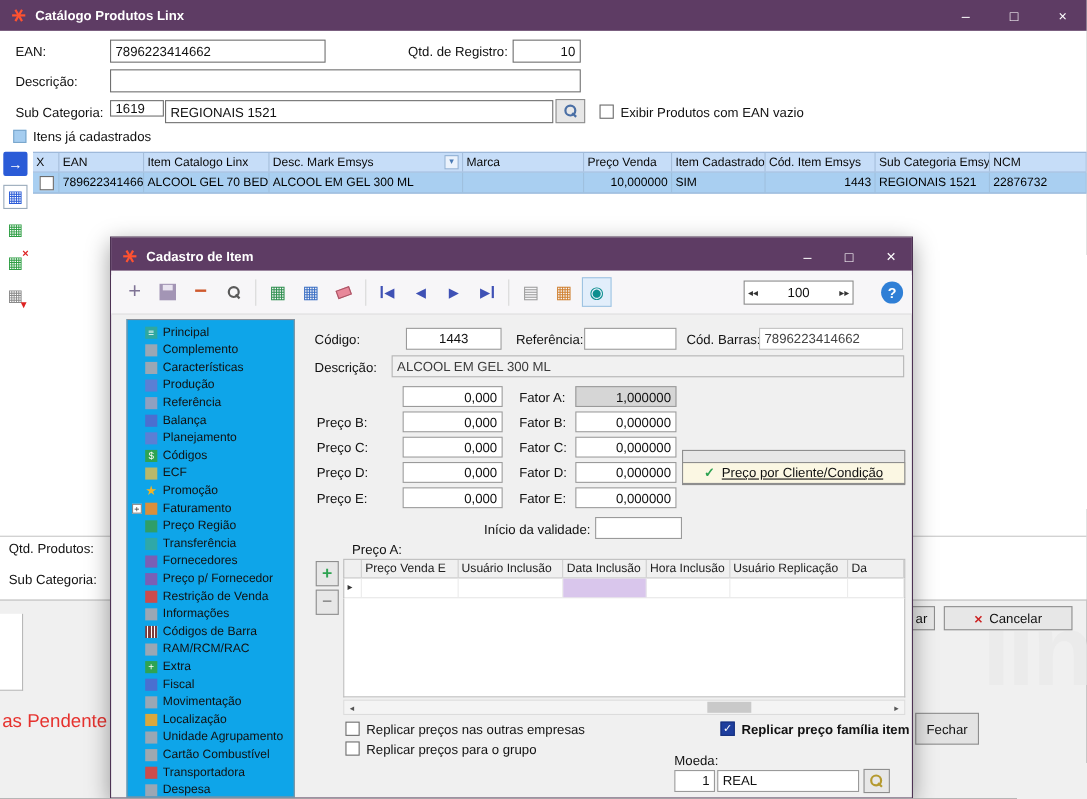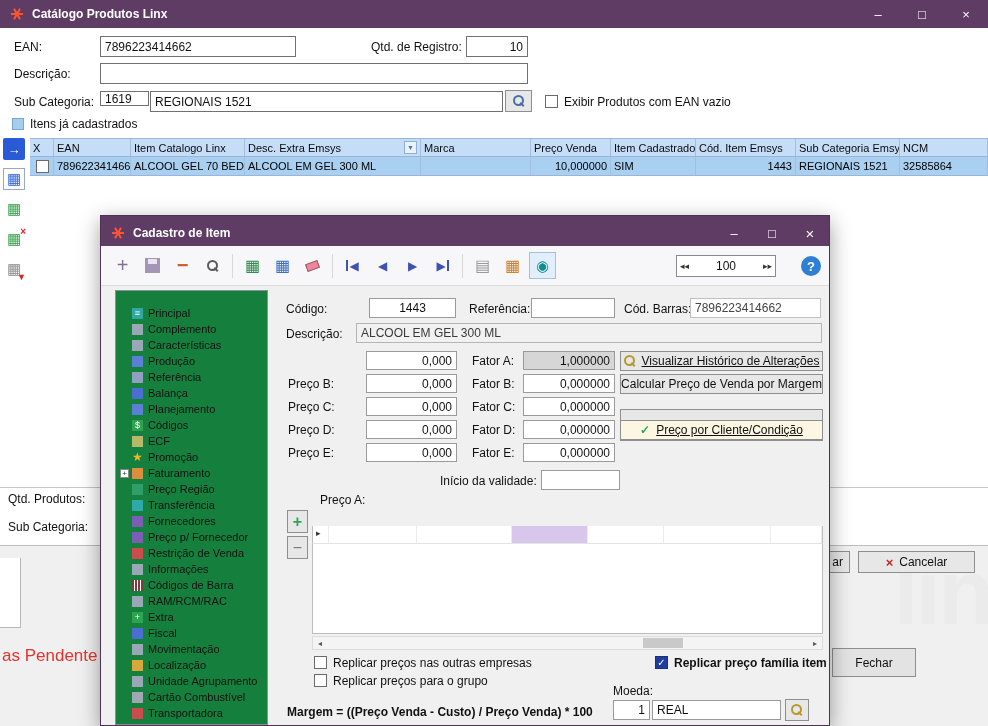--- a/index.html
+++ b/index.html
@@ -47,21 +47,21 @@
   .sep{width:1px;height:24px;background:#d8d8d8;margin:0 3px;flex:none}
   .navg{color:#3f51b5;font-size:12px;display:flex;align-items:center;gap:1px}
   .navg .bar{width:2px;height:11px;background:#3f51b5;display:inline-block}
   .disk{position:relative;width:15px;height:15px;background:#a395b5}
   .disk::after{content:"";position:absolute;left:3px;top:1px;width:9px;height:5px;background:#e9e4f0}
   .eraser{width:13px;height:8px;background:#e8889a;border:1px solid #aa5566;transform:rotate(-20deg)}
   .pager{position:absolute;left:575px;top:9px;width:100px;height:22px;border:1px solid #8a8a8a;background:#fff;display:flex;align-items:center;font-size:9px;color:#333;padding:0 3px}
   .pager .pv{flex:1;text-align:center;font-size:12px;color:#111}
   .helpbtn{position:absolute;left:700px;top:10px;width:20px;height:20px;border-radius:50%;background:#2f7fd6;color:#fff;font-weight:bold;font-size:13px;display:flex;align-items:center;justify-content:center}
   
-  .tree{position:absolute;left:14px;top:74px;width:153px;bottom:0;background:#15803d;border:1px solid #8a9099;overflow:hidden;padding-top:14px}
+  .tree{position:absolute;left:14px;top:74px;width:153px;bottom:0;background:#0ea5e9;border:1px solid #8a9099;overflow:hidden;padding-top:3px}
   .ti{display:flex;align-items:center;height:16px;padding-left:16px;font-size:11px;white-space:nowrap;color:#111}
   .ti .exp{width:9px;height:9px;border:1px solid #888;background:#fff;color:#333;font-size:8px;line-height:7px;text-align:center;margin-right:3px;flex:none}
   .ti.hasexp{padding-left:4px}
   .ticon{width:11px;height:11px;margin-right:5px;flex:none;display:flex;align-items:center;justify-content:center;font-size:9px;color:#fff;line-height:1;background:#9aa7b4}
   .ti:nth-child(1) .ticon{background:#2fa8a0}
   .ti:nth-child(1) .ticon::after{content:"≡"}
   .ti:nth-child(4) .ticon,.ti:nth-child(7) .ticon{background:#5b7fd4}
   .ti:nth-child(5) .ticon{background:#8fa0c0}
   .ti:nth-child(6) .ticon,.ti:nth-child(21) .ticon{background:#4a6fd0}
   .ti:nth-child(8) .ticon,.ti:nth-child(20) .ticon{background:#2fa352}
@@ -165,21 +165,21 @@
     <div class="hc c0">
         <span>X</span>
       </div>
     <div class="hc c1">
         <span>EAN</span>
       </div>
     <div class="hc c2">
         <span>Item Catalogo Linx</span>
       </div>
     <div class="hc c3">
-        <span>Desc. Extra Emsys</span>
+        <span>Desc. Mark Emsys</span>
         <span class="filterbox">
           <span>▼</span>
         </span>
       </div>
     <div class="hc c4">
         <span>Marca</span>
       </div>
     <div class="hc c5">
         <span>Preço Venda</span>
       </div>
@@ -201,42 +201,42 @@
         <span class="cb inrow"></span>
       </div>
     <div class="gc c1">7896223414662</div>
     <div class="gc c2">ALCOOL GEL 70 BEDRAN HIDR</div>
     <div class="gc c3">ALCOOL EM GEL 300 ML</div>
     <div class="gc c4"></div>
     <div class="gc c5" style="justify-content:flex-end">10,000000</div>
     <div class="gc c6">SIM</div>
     <div class="gc c7" style="justify-content:flex-end">1443</div>
     <div class="gc c8">REGIONAIS 1521</div>
-    <div class="gc c9">32585864</div>
+    <div class="gc c9">22876732</div>
   </div>
 
   <div class="z2" style="position:absolute;left:0;top:487px;width:988px;height:1px;background:#c8c8c8"></div>
   <span class="lbl z2" style="left:8px;top:492px">Qtd. Produtos:</span>
   <span class="lbl z2" style="left:103px;top:492px">1</span>
   <span class="lbl z2" style="left:8px;top:520px">Sub Categoria:</span>
 
   <div class="z2" style="position:absolute;left:0;top:545px;width:988px;height:1px;background:#bdbdbd"></div>
 
   <div class="btn z2" style="left:806px;top:551px;width:44px;height:22px;justify-content:flex-end;padding-right:6px">
       <span>ar</span>
     </div>
   <div class="btn z2" style="left:858px;top:551px;width:117px;height:22px">
     <span class="redx">×</span>
     <span>Cancelar</span>
   </div>
 
   <div class="z2" style="position:absolute;left:0;top:558px;width:21px;height:70px;background:#fff;border-right:1px solid #b8b8b8;border-bottom:1px solid #b8b8b8"></div>
   <span class="z2" style="position:absolute;left:2px;top:646px;font-size:17px;color:#e6322e;white-space:nowrap">as Pendente</span>
 
-  <div class="btn z2" style="left:832px;top:648px;width:84px;height:29px;background:#e3e3e3">
+  <div class="btn z2" style="left:832px;top:648px;width:58px;height:29px;background:#e3e3e3">
       <span>Fechar</span>
     </div>
 
   <div class="modal">
     <div class="titlebar">
       <span class="ast">
           <i></i>
           <i></i>
           <i></i>
         </span>
@@ -446,46 +446,48 @@
     <span class="lbl" style="left:187px;top:207px">Preço D:</span>
     <input class="inp num" style="left: 265px; top: 204px; width: 91px; height: 19px; border-color: rgb(154, 154, 154);" value="0,000">
     <span class="lbl" style="left:371px;top:207px">Fator D:</span>
     <input class="inp num" style="left: 422px; top: 204px; width: 92px; height: 19px; border-color: rgb(154, 154, 154);" value="0,000000">
 
     <span class="lbl" style="left:187px;top:230px">Preço E:</span>
     <input class="inp num" style="left: 265px; top: 227px; width: 91px; height: 19px; border-color: rgb(154, 154, 154);" value="0,000">
     <span class="lbl" style="left:371px;top:230px">Fator E:</span>
     <input class="inp num" style="left: 422px; top: 227px; width: 92px; height: 19px; border-color: rgb(154, 154, 154);" value="0,000000">
 
-    <div class="btn" style="left:519px;top:135px;width:203px;height:20px">
-      <span class="mag" style="color:#b59a30"></span>
-      <span class="underl">Visualizar Histórico de Alterações</span>
-    </div>
-    <div class="btn" style="left:519px;top:158px;width:203px;height:20px">
-        <span>Calcular Preço de Venda por Margem</span>
-      </div>
     <div class="btn" style="left:519px;top:193px;width:203px;height:32px">
         <span>Calcular Preço de Venda por Mark Up</span>
       </div>
     <div class="btn" style="left:519px;top:204px;width:203px;height:20px;background:#fbf7e3">
       <span class="greencheck">✓</span>
       <span class="underl">Preço por Cliente/Condição</span>
     </div>
 
     <span class="lbl" style="left:339px;top:258px">Início da validade:</span>
     <input class="inp" style="left: 440px; top: 254px; width: 79px; height: 20px; border-color: rgb(154, 154, 154);" value="">
 
     <span class="lbl" style="left:219px;top:277px">Preço A:</span>
     <div class="btn" style="left:186px;top:294px;width:21px;height:23px;color:#2fa352;font-size:16px;font-weight:bold">
         <span>+</span>
       </div>
     <div class="btn" style="left:186px;top:320px;width:21px;height:23px;color:#777;font-size:16px">
         <span>−</span>
       </div>
 
+    <div class="mgh">
+      <div class="mhc m0"></div>
+      <div class="mhc m1">Preço Venda E</div>
+      <div class="mhc m2">Usuário Inclusão</div>
+      <div class="mhc m3">Data Inclusão</div>
+      <div class="mhc m4">Hora Inclusão</div>
+      <div class="mhc m5">Usuário Replicação</div>
+      <div class="mhc m6">Da</div>
+    </div>
     <div class="mgr">
       <div class="mgc m0" style="color:#333;font-size:9px">▸</div>
       <div class="mgc m1"></div>
       <div class="mgc m2"></div>
       <div class="mgc m3 cellhl"></div>
       <div class="mgc m4"></div>
       <div class="mgc m5"></div>
       <div class="mgc m6"></div>
     </div>
     <div class="mgbody"></div>
@@ -496,21 +498,20 @@
       <span class="hs-arrow" style="right:0">▸</span>
     </div>
 
     <div class="cb" style="left:213px;top:440px"></div>
     <span class="lbl" style="left:232px;top:440px">Replicar preços nas outras empresas</span>
     <div class="cb" style="left:213px;top:458px"></div>
     <span class="lbl" style="left:232px;top:458px">Replicar preços para o grupo</span>
     <div class="cb checked" style="left:554px;top:440px"><span>✓</span></div>
     <span class="lbl" style="left:573px;top:440px;font-weight:bold">Replicar preço família item</span>
 
-    <span class="formula" style="left:186px;top:489px">Margem = ((Preço Venda - Custo) / Preço Venda) * 100</span>
 
     <span class="lbl" style="left:512px;top:468px">Moeda:</span>
     <input class="inp num" style="left: 512px; top: 484px; width: 37px; height: 20px; border-color: rgb(154, 154, 154);" value="1">
     <input class="inp" style="left: 551px; top: 484px; width: 129px; height: 20px; border-color: rgb(154, 154, 154);" value="REAL">
     <div class="btn" style="left:684px;top:483px;width:24px;height:22px">
         <span class="mag" style="color:#b59a30"></span>
       </div>
   </div>
 
 </div>

